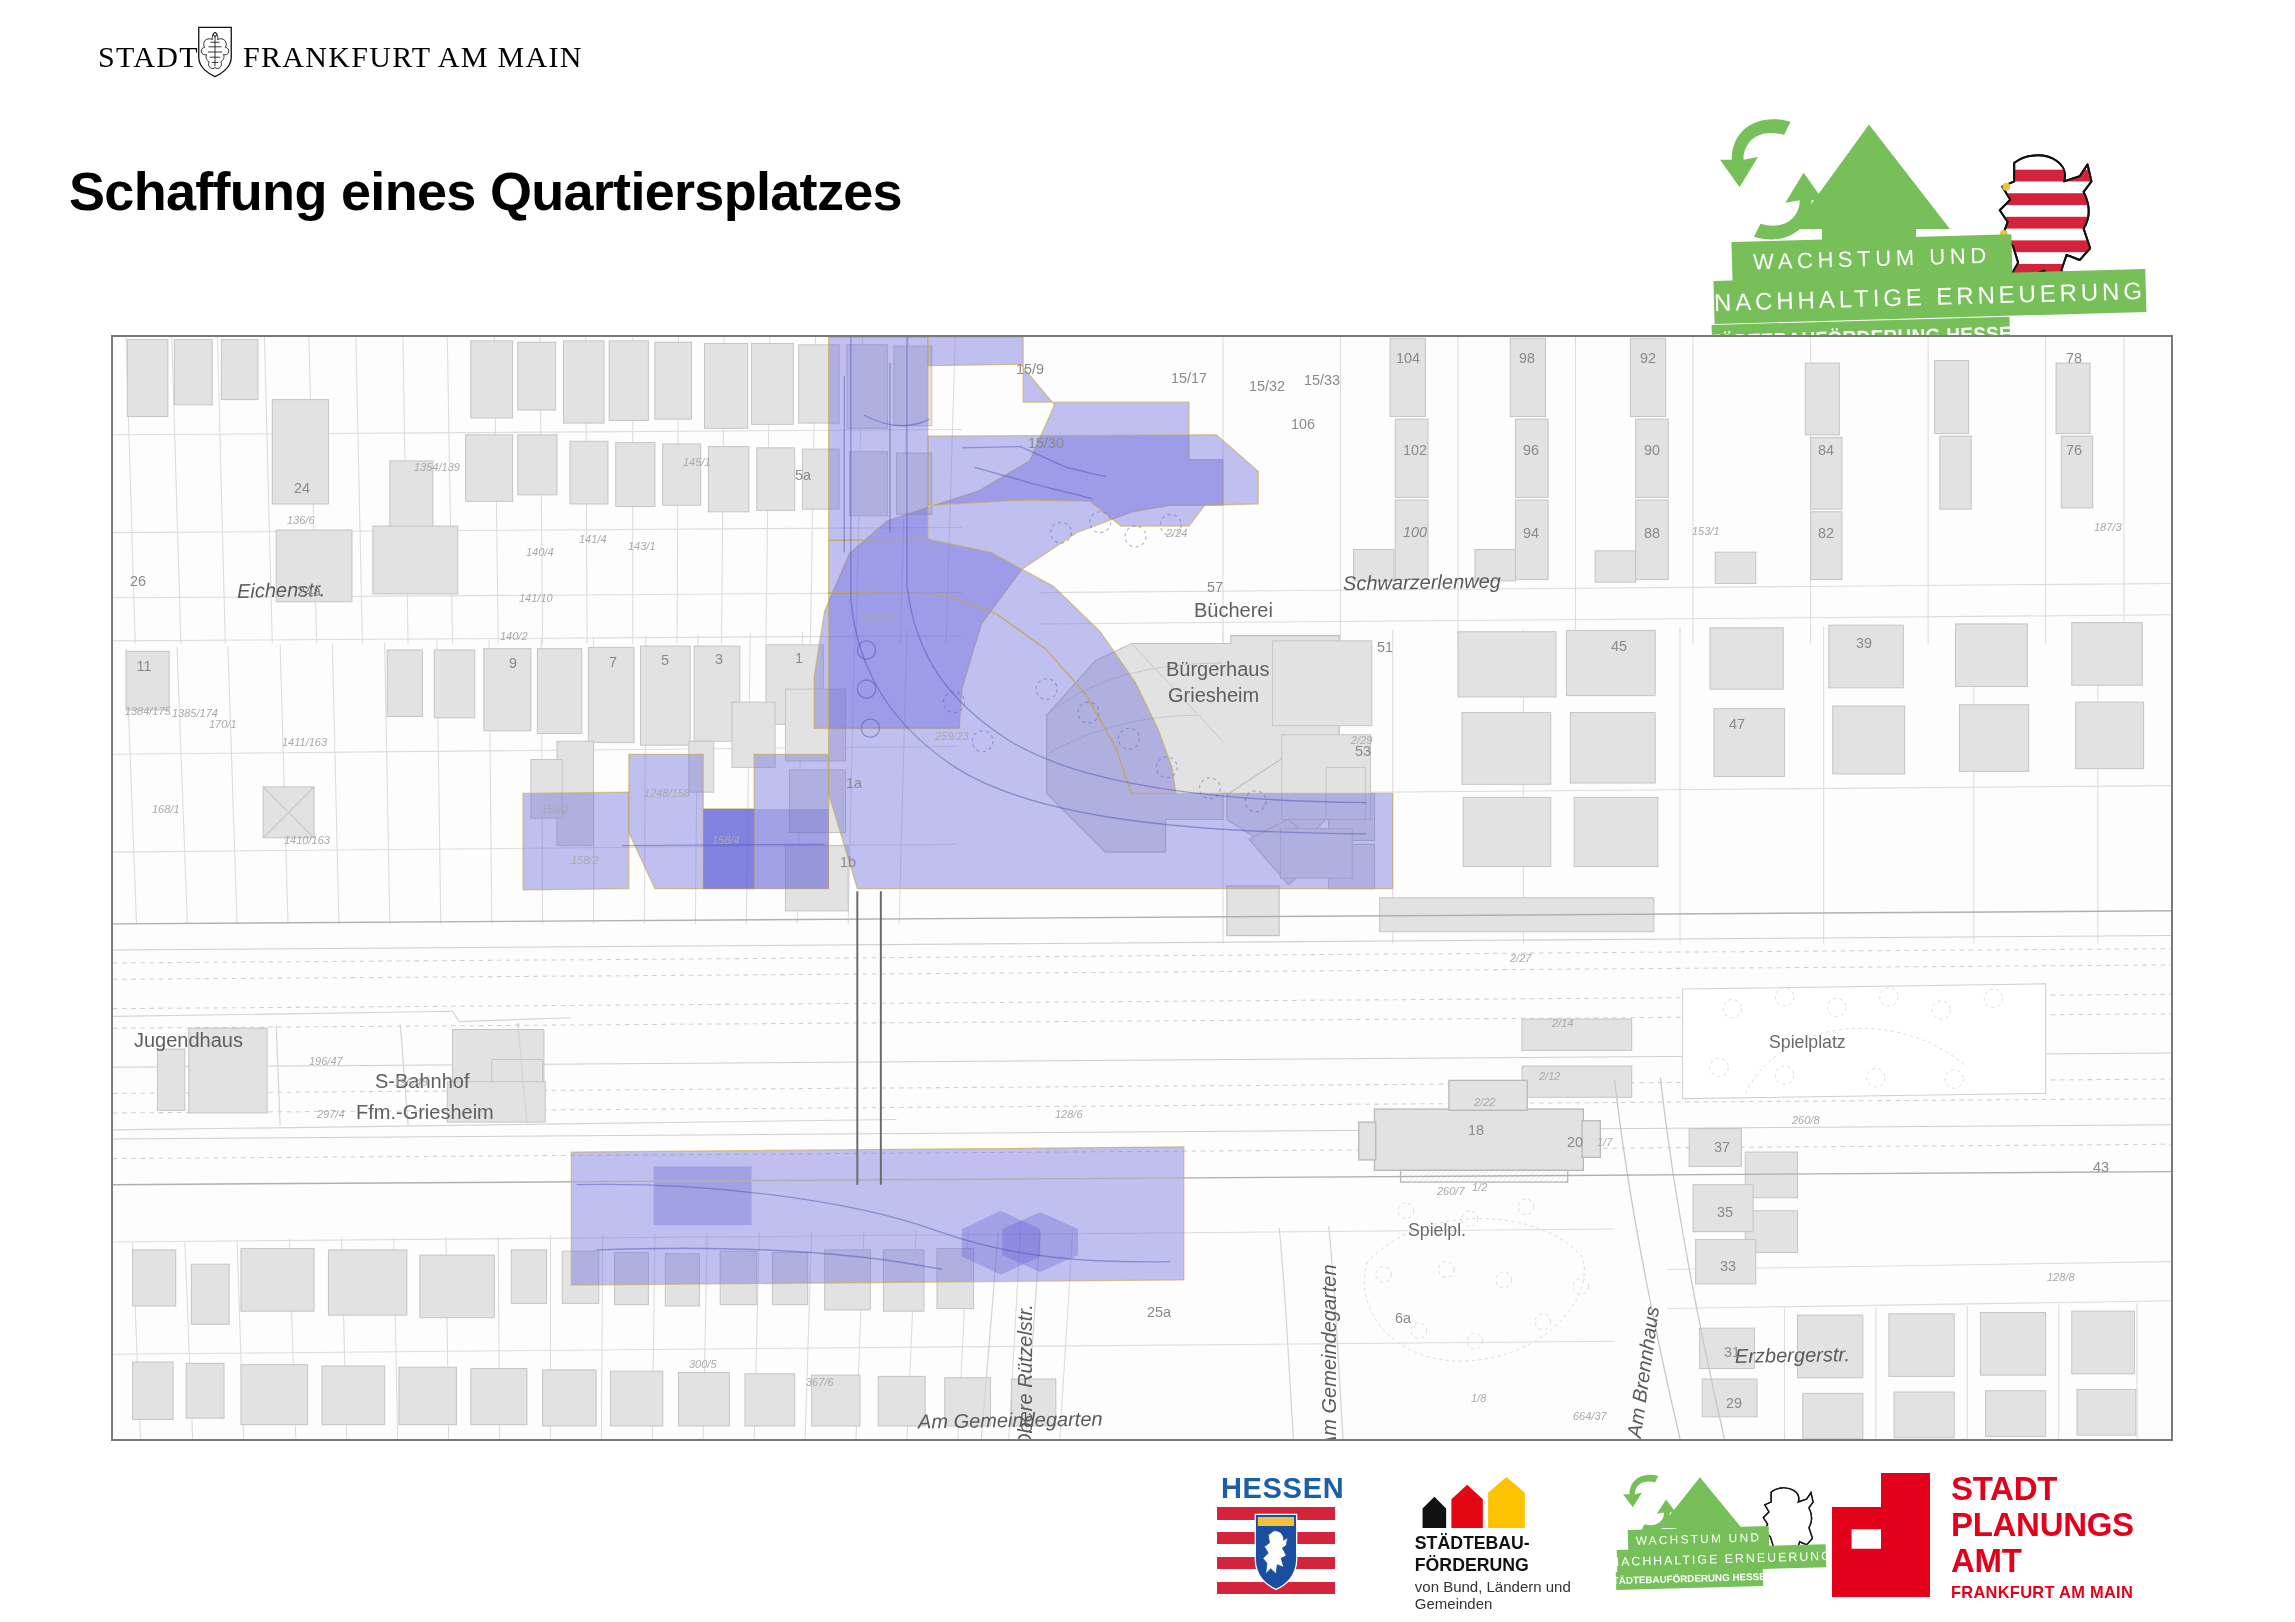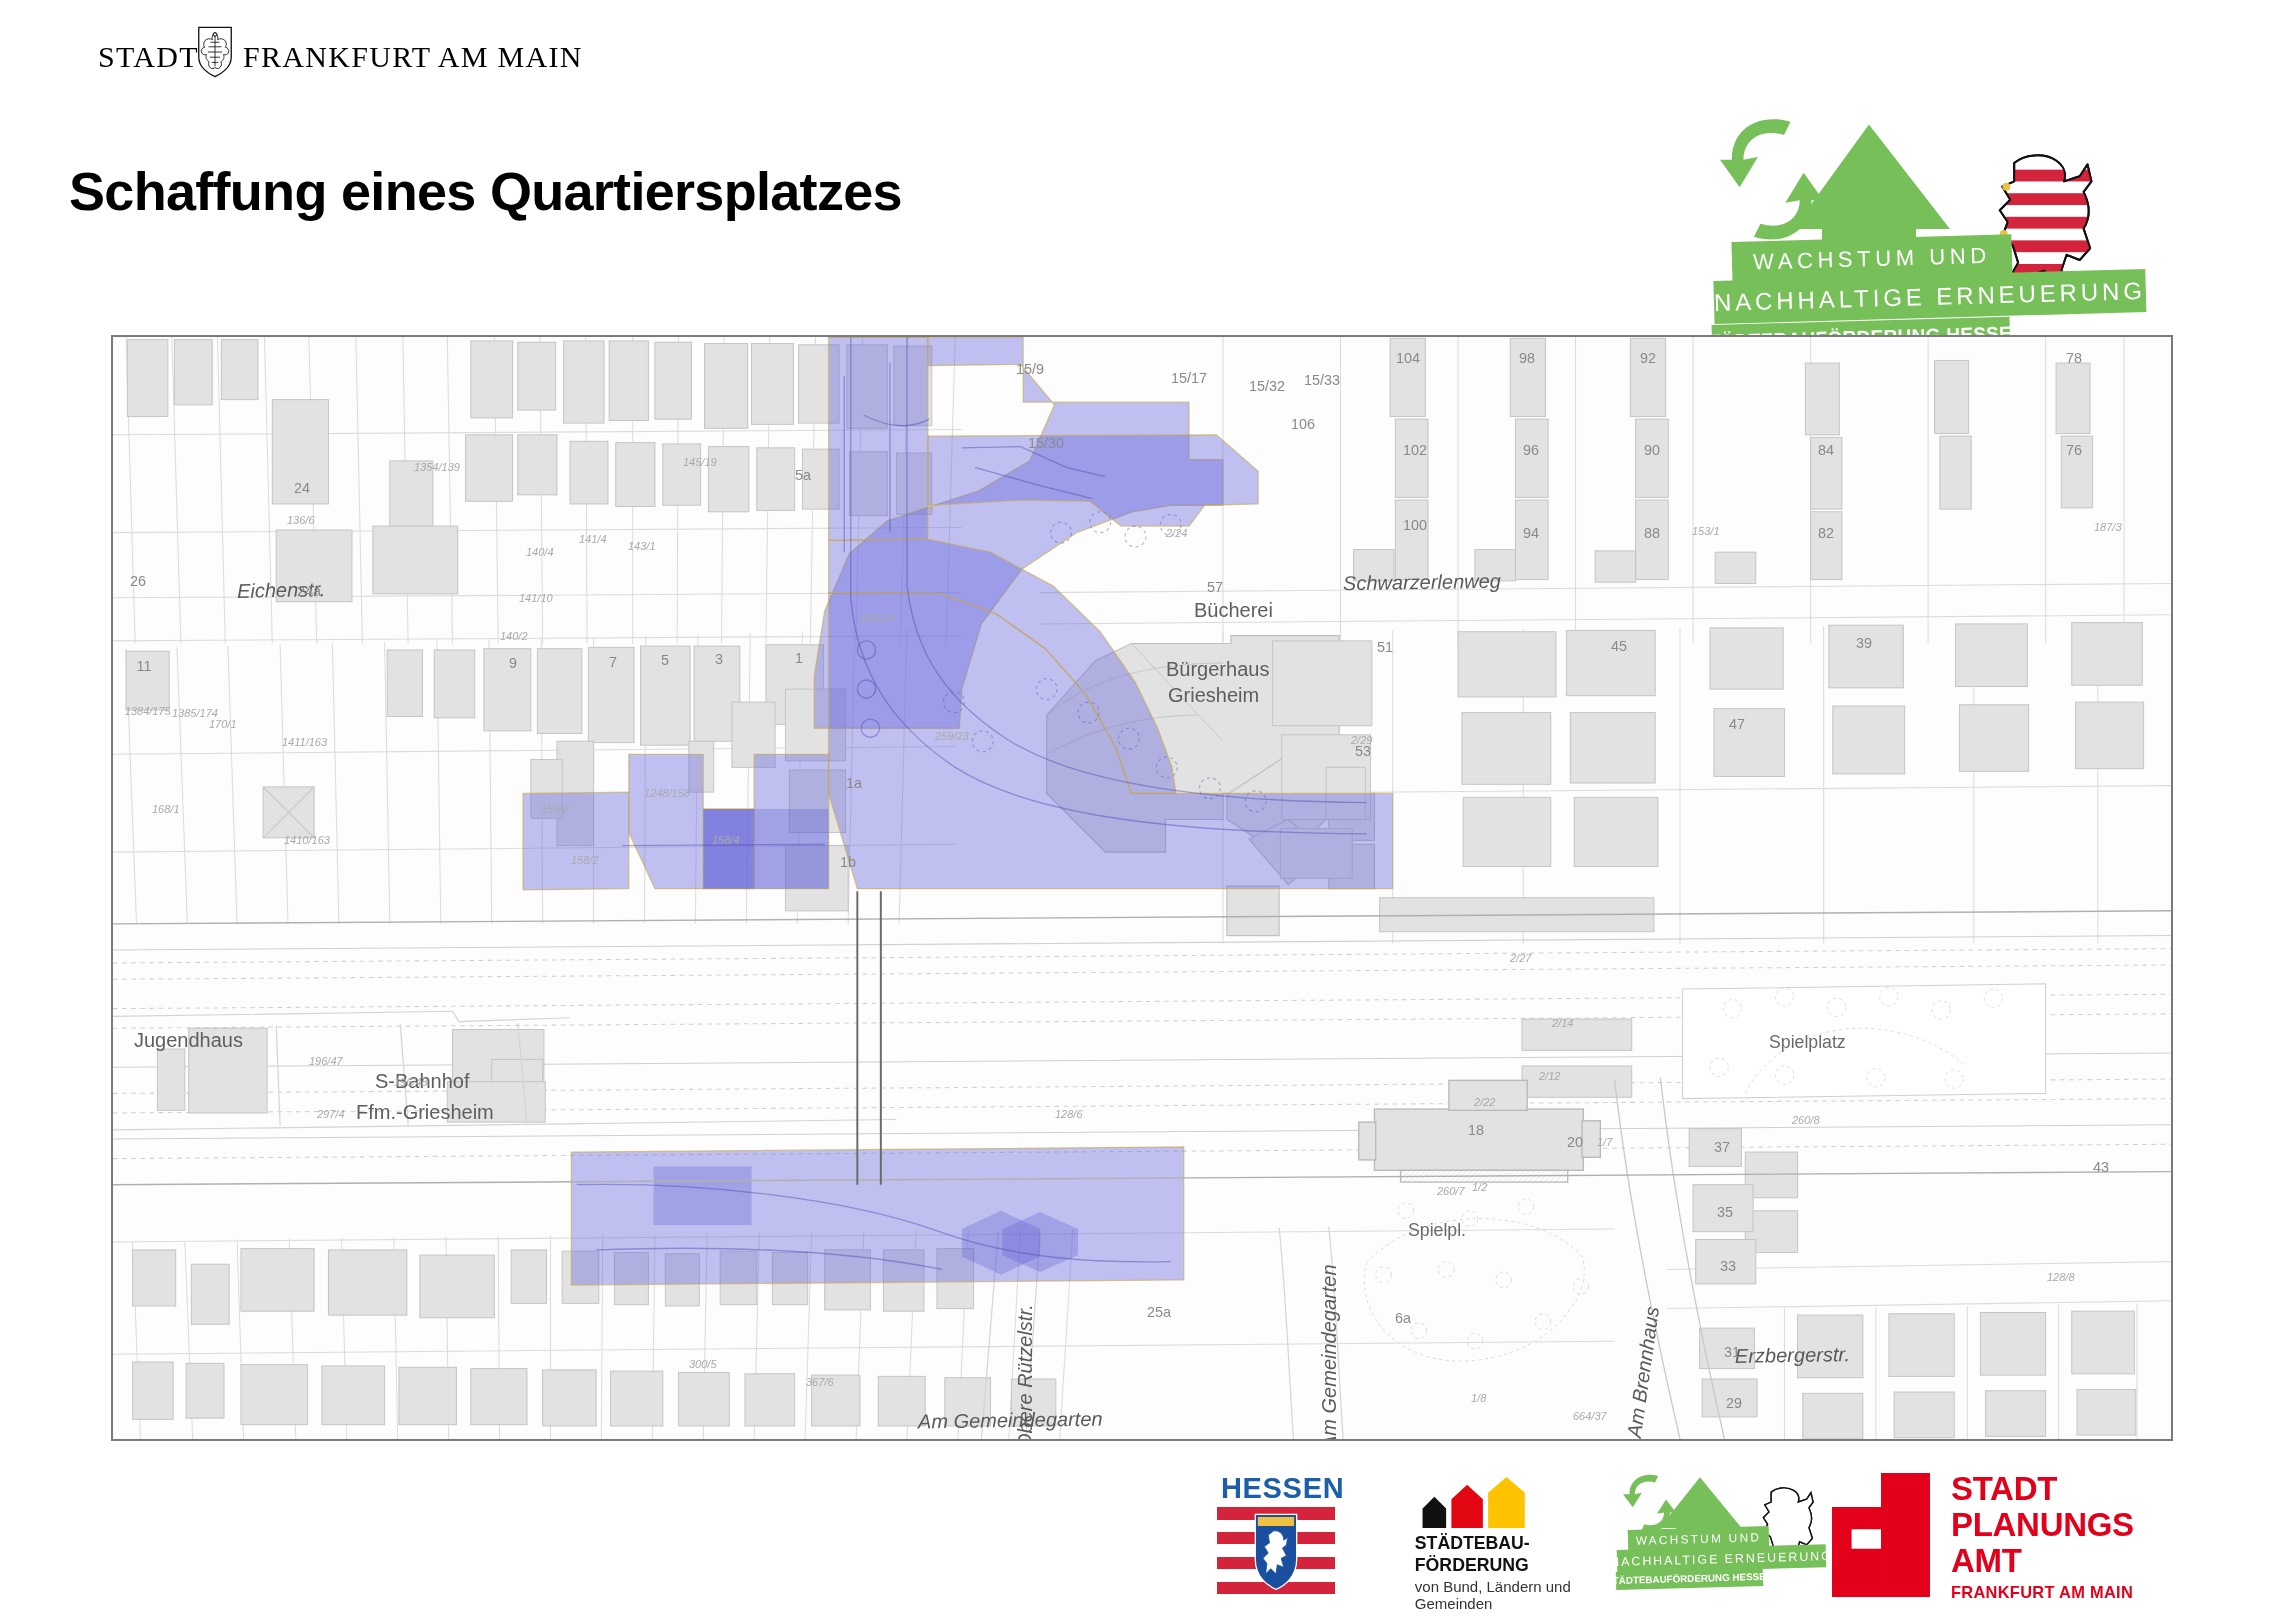--- a/index.html
+++ b/index.html
@@ -653,21 +653,21 @@
   <div class="maplabel poi" style="left:1055px; top:347px;">Griesheim</div>
   <div class="maplabel poi" style="left:262px; top:733px;">S-Bahnhof</div>
   <div class="maplabel poi" style="left:243px; top:764px;">Ffm.-Griesheim</div>
   <div class="maplabel poi" style="left:21px; top:692px;">Jugendhaus</div>
 
   <div class="maplabel poi-sm" style="left:1656px; top:695px;">Spielplatz</div>
   <div class="maplabel poi-sm" style="left:1295px; top:883px;">Spielpl.</div>
 
   <div class="maplabel hnum" style="left:1283px; top:13px;">104</div>
   <div class="maplabel hnum" style="left:1290px; top:105px;">102</div>
-  <div class="maplabel hnum" style="left:1290px; top:180px;">100</div>
+  <div class="maplabel hnum" style="left:1290px; top:187px;font-style:italic;">100</div>
   <div class="maplabel hnum" style="left:1406px; top:13px;">98</div>
   <div class="maplabel hnum" style="left:1410px; top:105px;">96</div>
   <div class="maplabel hnum" style="left:1410px; top:188px;">94</div>
   <div class="maplabel hnum" style="left:1527px; top:13px;">92</div>
   <div class="maplabel hnum" style="left:1531px; top:105px;">90</div>
   <div class="maplabel hnum" style="left:1531px; top:188px;">88</div>
   <div class="maplabel hnum" style="left:1705px; top:105px;">84</div>
   <div class="maplabel hnum" style="left:1705px; top:188px;">82</div>
   <div class="maplabel hnum" style="left:1953px; top:13px;">78</div>
   <div class="maplabel hnum" style="left:1953px; top:105px;">76</div>
@@ -712,21 +712,21 @@
   <div class="maplabel pnum" style="left:11.8px; top:368px;">1384/175</div>
   <div class="maplabel pnum" style="left:59px; top:370px;">1385/174</div>
   <div class="maplabel pnum" style="left:96px; top:381px;">170/1</div>
   <div class="maplabel pnum" style="left:39px; top:466px;">168/1</div>
   <div class="maplabel pnum" style="left:174px; top:177px;">136/6</div>
   <div class="maplabel pnum" style="left:413px; top:209px;">140/4</div>
   <div class="maplabel pnum" style="left:406px; top:255px;">141/10</div>
   <div class="maplabel pnum" style="left:387px; top:293px;">140/2</div>
   <div class="maplabel pnum" style="left:466px; top:196px;">141/4</div>
   <div class="maplabel pnum" style="left:515px; top:203px;">143/1</div>
-  <div class="maplabel pnum" style="left:570px; top:119px;">145/19</div>
+  <div class="maplabel pnum" style="left:570px; top:119px;">145/1</div>
   <div class="maplabel pnum" style="left:301px; top:124px;">1354/139</div>
 
   <div class="maplabel hnum" style="left:1094px; top:242px;">57</div>
   <div class="maplabel hnum" style="left:1264px; top:302px;">51</div>
   <div class="maplabel hnum" style="left:1242px; top:406px;">53</div>
   <div class="maplabel hnum" style="left:1498px; top:301px;">45</div>
   <div class="maplabel hnum" style="left:1743px; top:298px;">39</div>
   <div class="maplabel hnum" style="left:1616px; top:379px;">47</div>
   <div class="maplabel hnum" style="left:1980px; top:822px;">43</div>
   <div class="maplabel hnum" style="left:1601px; top:802px;">37</div>

